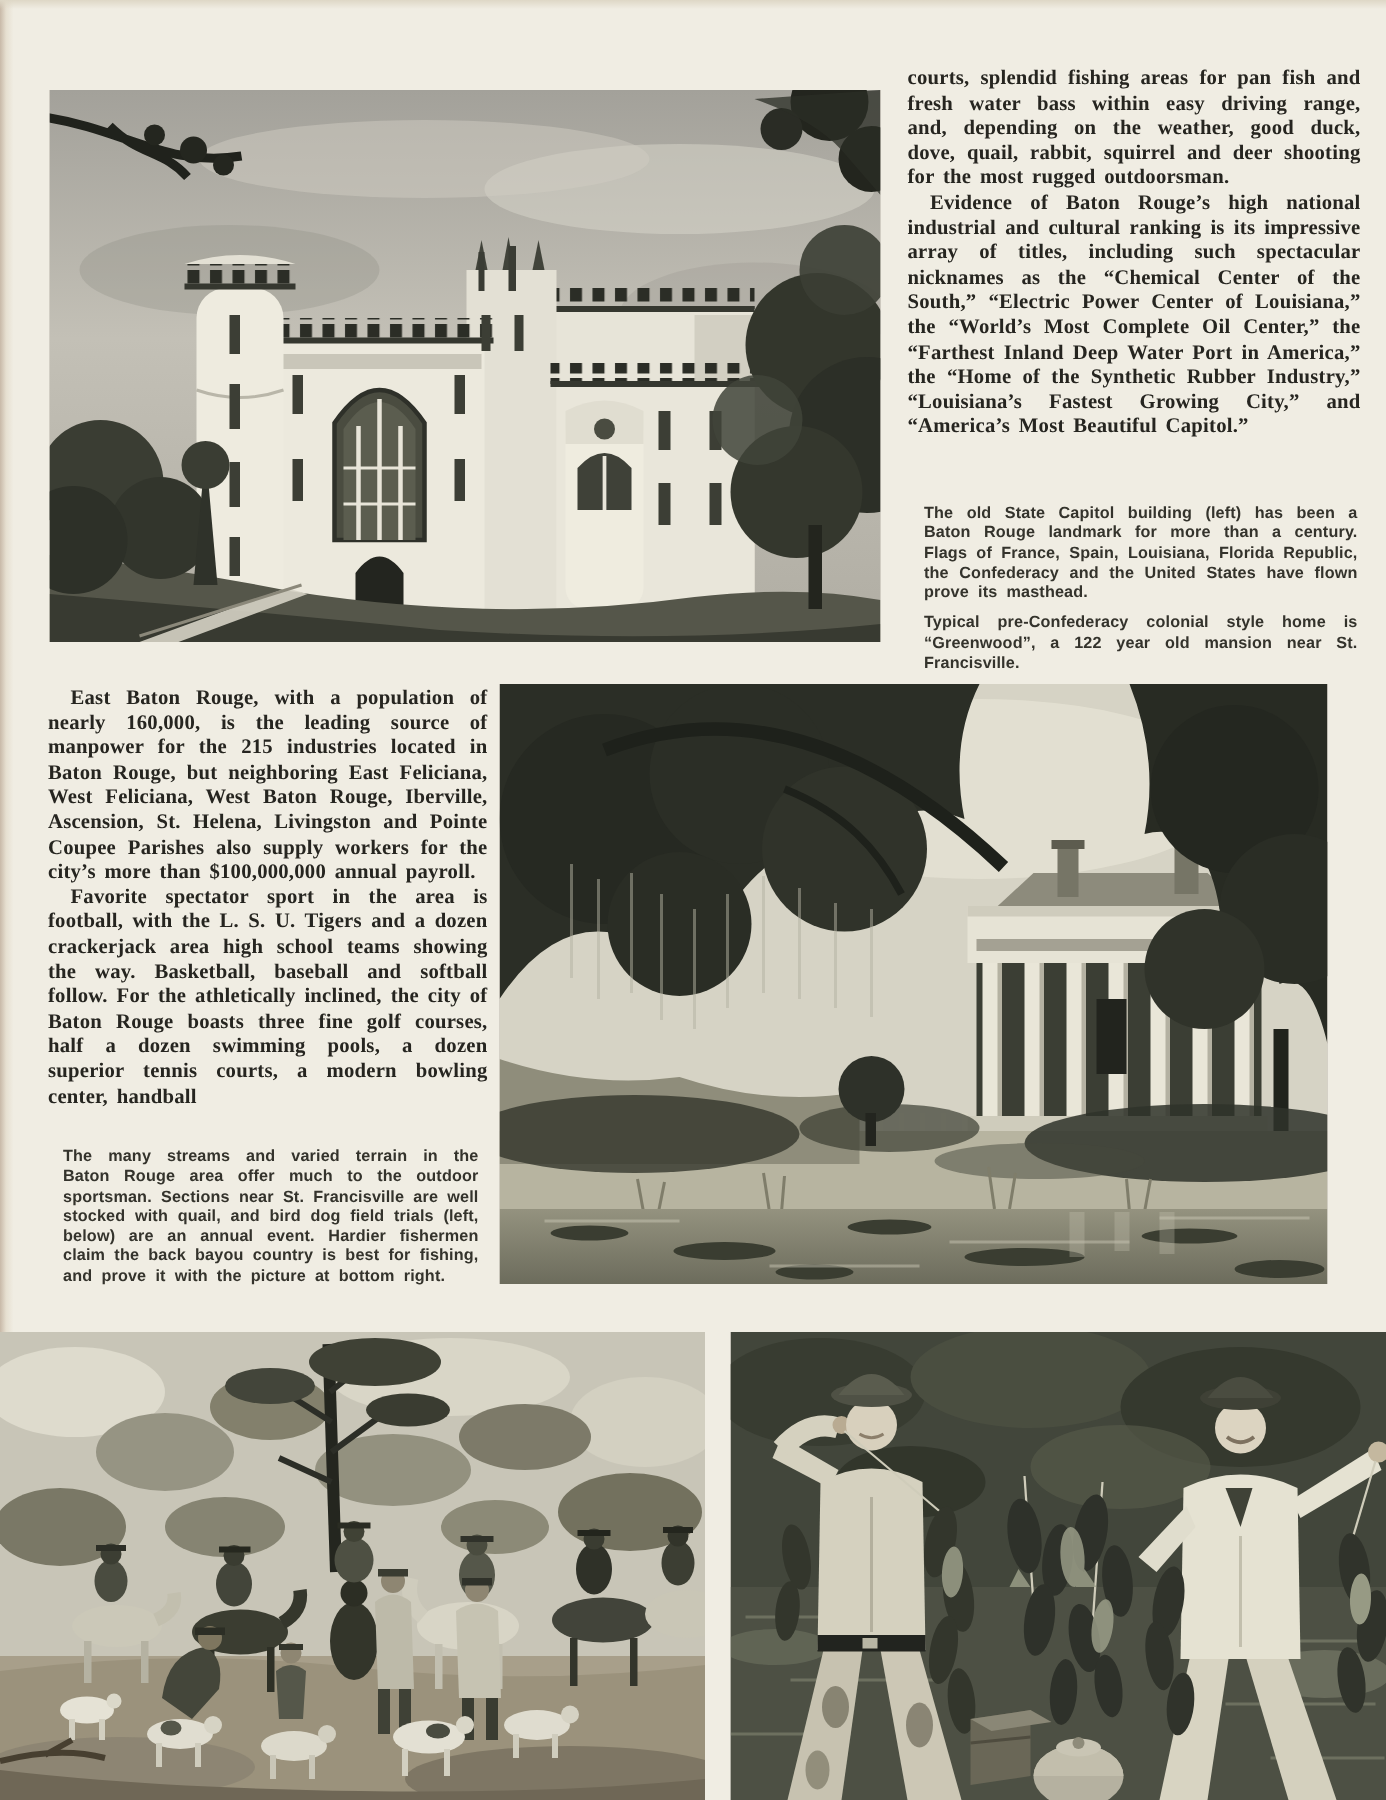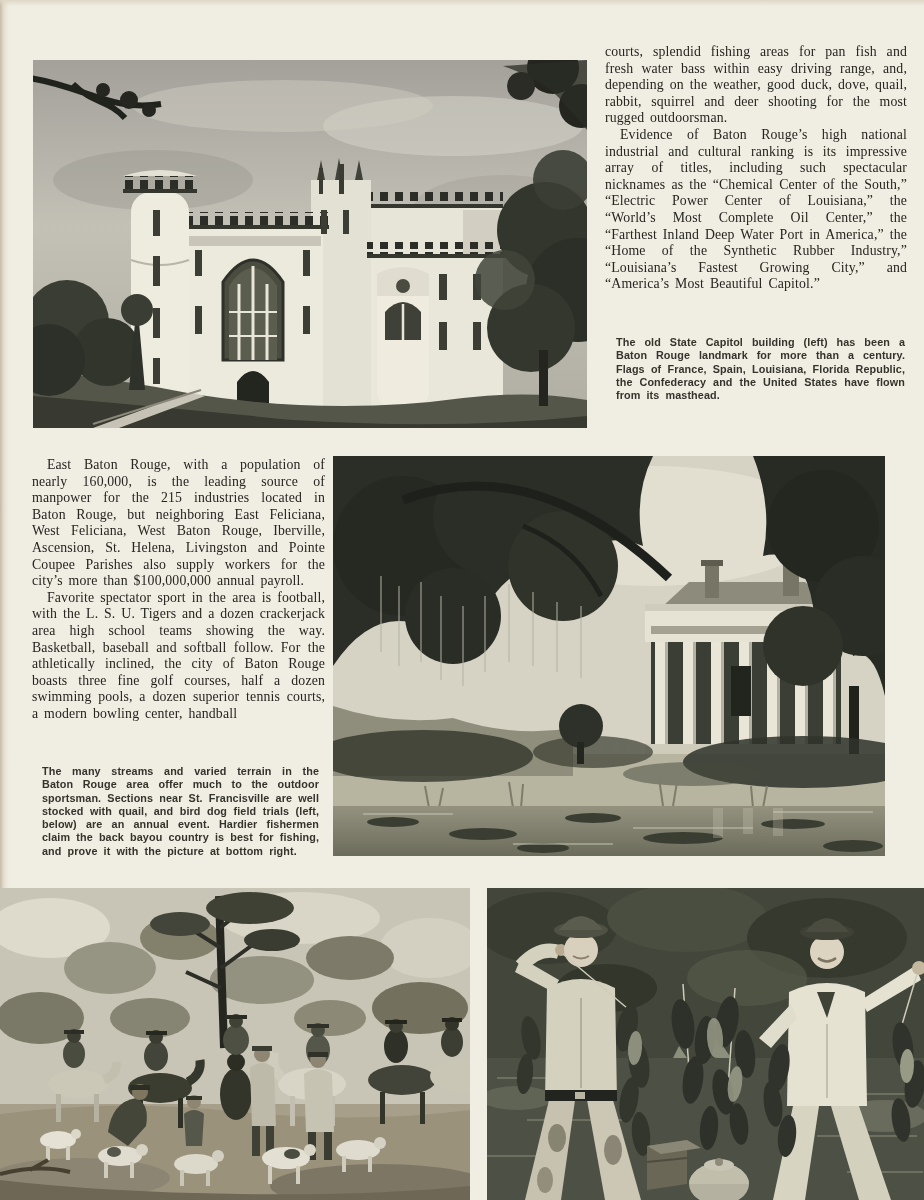--- a/index.html
+++ b/index.html
@@ -12,21 +12,21 @@
     background:linear-gradient(to right,#c8b9a8 0%,#e6dfd0 45%,rgba(230,223,208,0) 100%);}
   .scan-edge-top{position:absolute;left:0;top:0;width:100%;height:6px;
     background:linear-gradient(to bottom,#ded7c6,rgba(222,215,198,0));}
   .photo{position:absolute;overflow:hidden;background:#b9b6ab;}
   .photo svg{display:block;width:100%;height:100%;}
   .bodytext{
     position:absolute;color:#262520;
     font-size:13.8px;line-height:16.6px;text-align:justify;
     word-spacing:2.2px;letter-spacing:.15px;
   }
-  .bodytext p{margin:0;}
+  .bodytext p{margin:0;font-weight:bold;}
   .bodytext p.indent{text-indent:15px;}
   .caption{
     position:absolute;color:#34332c;
     font-family:"Liberation Sans", sans-serif;font-weight:bold;
     font-size:10.8px;line-height:13.3px;text-align:justify;
     word-spacing:3px;letter-spacing:.1px;
   }
   .caption p{margin:0 0 7px 0;}
   .caption p:last-child{margin-bottom:0;}
 </style>
@@ -142,21 +142,22 @@
     <path d="M554,0 L470,6 Q510,20 528,40 L554,70 Z" fill="#2b2d26" opacity="0.75"></path>
   </svg>
 </div>
 
 <div class="bodytext" style="left:605px;top:44px;width:302px;">
   <p>courts, splendid fishing areas for pan fish and fresh water bass within easy driving range, and, depending on the weather, good duck, dove, quail, rabbit, squirrel and deer shooting for the most rugged outdoorsman.</p>
   <p class="indent">Evidence of Baton Rouge’s high national industrial and cultural ranking is its impressive array of titles, including such spectacular nicknames as the “Chemical Center of the South,” “Electric Power Center of Louisiana,” the “World’s Most Complete Oil Center,” the “Farthest Inland Deep Water Port in America,” the “Home of the Synthetic Rubber Industry,” “Louisiana’s Fastest Growing City,” and “America’s Most Beautiful Capitol.”</p>
 </div>
 
 <div class="caption" style="left:616px;top:336px;width:289px;">
-  <p>The old State Capitol building (left) has been a Baton Rouge landmark for more than a century.  Flags of France, Spain, Louisiana, Florida Republic, the Confederacy and the United States have flown from its masthead.</p>
+  <p>The old State Capitol building (left) has been a Baton Rouge landmark for more than a century.  Flags of France, Spain, Louisiana, Florida Republic, the Confederacy and the United States have flown prove its masthead.</p>
+  <p>Typical pre-Confederacy colonial style home is “Greenwood”, a 122 year old mansion near St. Francisville.</p>
 </div>
 
 <div class="bodytext" style="left:32px;top:457px;width:293px;">
   <p class="indent">East Baton Rouge, with a population of nearly 160,000, is the leading source of manpower for the 215 industries located in Baton Rouge, but neighboring East Feliciana, West Feliciana, West Baton Rouge, Iberville, Ascension, St. Helena, Livingston and Pointe Coupee Parishes also supply workers for the city’s more than $100,000,000 annual payroll.</p>
   <p class="indent">Favorite spectator sport in the area is football, with the L. S. U. Tigers and a dozen crackerjack area high school teams showing the way.  Basketball, baseball and softball follow.  For the athletically inclined, the city of Baton Rouge boasts three fine golf courses, half a dozen swimming pools, a dozen superior tennis courts, a modern bowling center, handball</p>
 </div>
 
 <div class="photo" style="left:333px;top:456px;width:552px;height:400px;" role="img" aria-label="Greenwood, a columned colonial mansion near St. Francisville, with moss-draped oaks and a pond">
   <svg viewBox="0 0 552 400" preserveAspectRatio="none">
     <defs>

